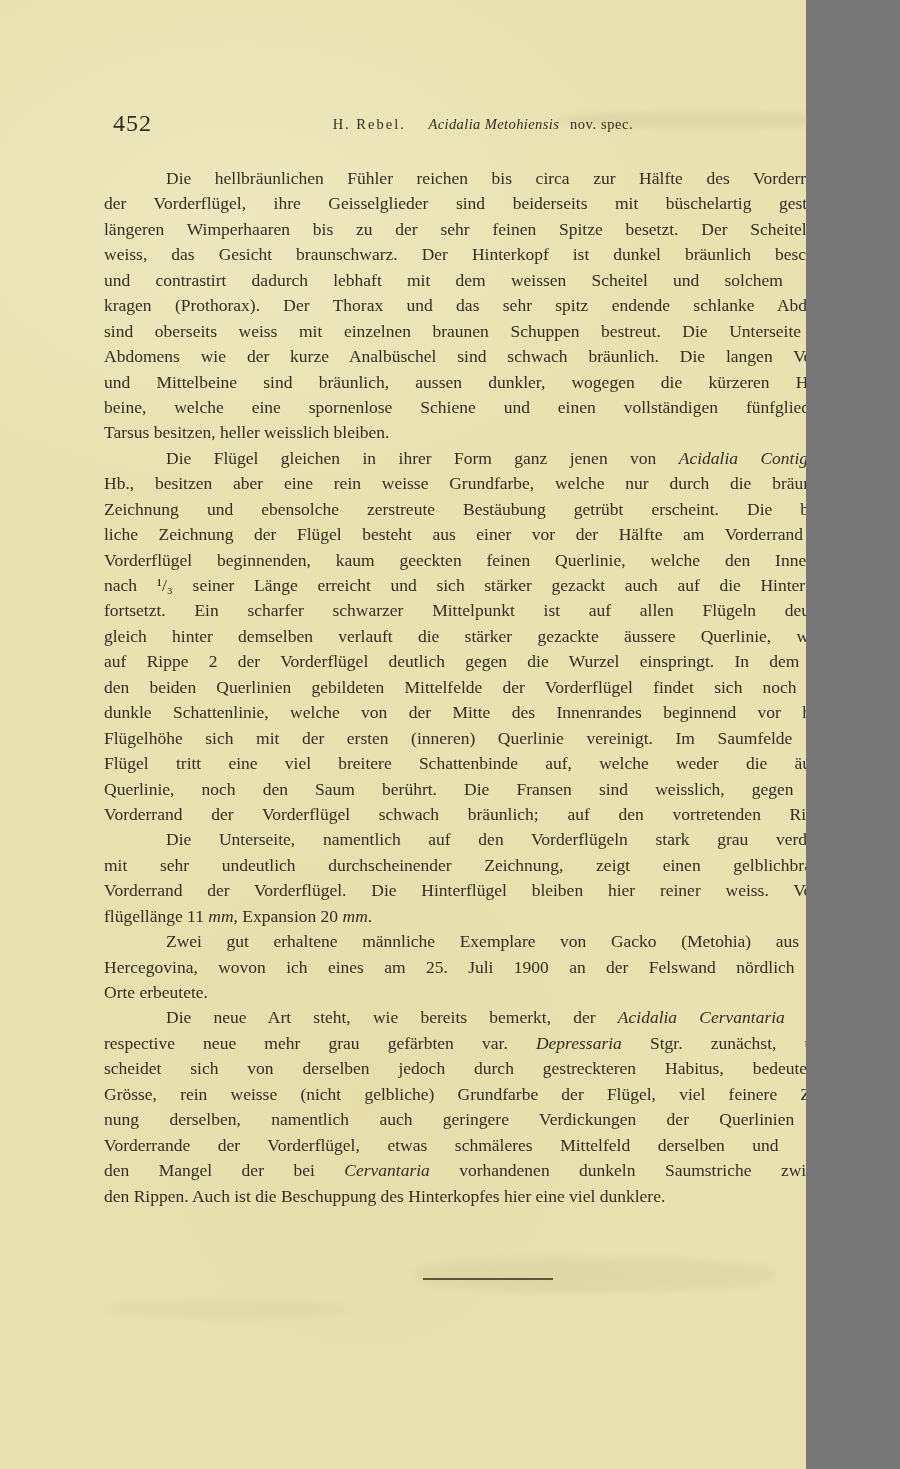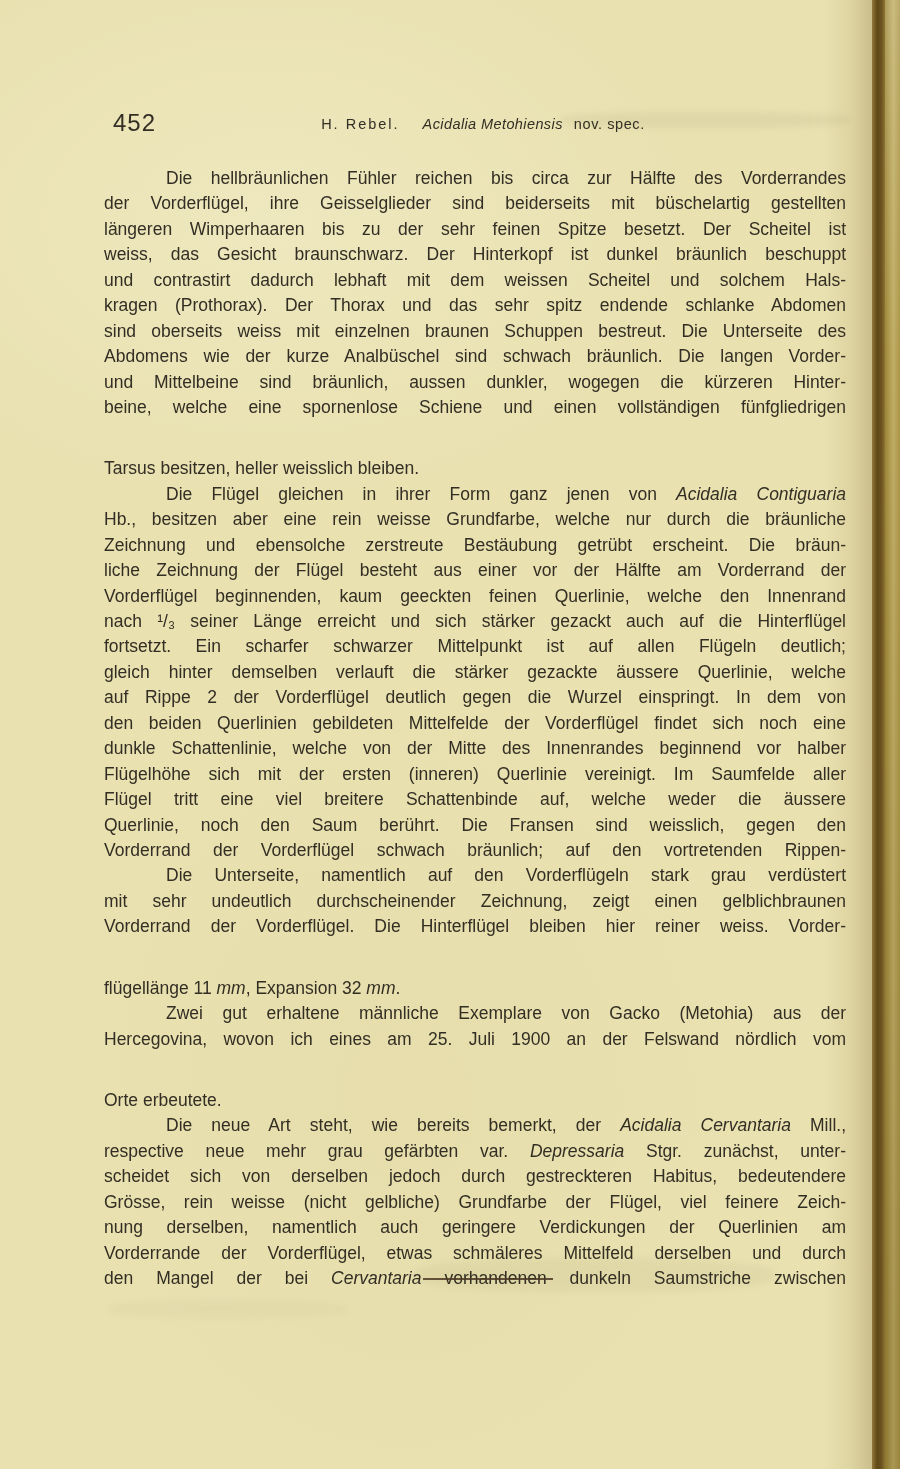--- a/index.html
+++ b/index.html
@@ -1,20 +1,20 @@
 <!DOCTYPE html>
 <html style="--paper: #e9e1b0; --ink: #332e24; --binding-line: #5f4716; --binding-edge: #c0ae66; --divider: #4a3a24;"><head>
 <meta charset="utf-8">
 <style>
   html,body{margin:0;padding:0;background:#777;}
   #page{
     position:relative;
-    width:900px;height:1469px;
+    width:806px;height:1469px;
     overflow:hidden;
-    font-family:Liberation Sans, sans-serif;
+    font-family:Liberation Serif, serif;
     background:
       radial-gradient(ellipse 600px 400px at 30% 15%, rgba(255,252,235,0.25), rgba(255,255,255,0) 70%),
       radial-gradient(ellipse 500px 600px at 45% 75%, rgba(210,195,140,0.12), rgba(255,255,255,0) 70%),
       var(--paper,#e9e1b0);
     color:var(--ink,#332e24);
   }
   
   #pagenum{
     position:absolute;top:110px;left:113px;
     font-size:24px;line-height:26px;letter-spacing:1px;
@@ -31,21 +31,21 @@
   #text-block{
     position:absolute;top:166px;left:104px;width:742px;
     font-size:17.5px;
   }
   .line{
     height:25.45px;line-height:25.45px;
     text-align:justify;text-align-last:justify;
     overflow:hidden;white-space:normal;
   }
   .line.first{text-indent:62px;}
-  .line.end{text-align-last:left;margin-top:36px;}
+  .line.end{text-align-last:left;}
   .line .it{font-style:italic;}
   
   #divider{
     position:absolute;top:1278px;left:423px;width:130px;height:2px;
     background:var(--divider,#4a3a24);opacity:0.85;
   }
   
   .smudge{position:absolute;filter:blur(3px);opacity:0.10;background:#8a8458;border-radius:40%;}
   #smudge1{left:560px;top:112px;width:290px;height:16px;}
   #smudge2{left:415px;top:1258px;width:360px;height:34px;opacity:0.08;}
@@ -105,31 +105,32 @@
       <div class="line"><span>auf Rippe 2 der Vorderflügel deutlich gegen die Wurzel einspringt. In dem von</span></div>
       <div class="line"><span>den beiden Querlinien gebildeten Mittelfelde der Vorderflügel findet sich noch eine</span></div>
       <div class="line"><span>dunkle Schattenlinie, welche von der Mitte des Innenrandes beginnend vor halber</span></div>
       <div class="line"><span>Flügelhöhe sich mit der ersten (inneren) Querlinie vereinigt. Im Saumfelde aller</span></div>
       <div class="line"><span>Flügel tritt eine viel breitere Schattenbinde auf, welche weder die äussere</span></div>
       <div class="line"><span>Querlinie, noch den Saum berührt. Die Fransen sind weisslich, gegen den</span></div>
       <div class="line"><span>Vorderrand der Vorderflügel schwach bräunlich; auf den vortretenden Rippen-</span></div>
       <div class="line first"><span>Die Unterseite, namentlich auf den Vorderflügeln stark grau verdüstert</span></div>
       <div class="line"><span>mit sehr undeutlich durchscheinender Zeichnung, zeigt einen gelblichbraunen</span></div>
       <div class="line"><span>Vorderrand der Vorderflügel. Die Hinterflügel bleiben hier reiner weiss. Vorder-</span></div>
-      <div class="line end"><span>flügellänge 11 </span><span class="it">mm</span><span>, Expansion 32 </span><span class="it">mm</span><span>.</span></div>
+      <div class="line end"><span>flügellänge 11 </span><span class="it">mm</span><span>, Expansion 20 </span><span class="it">mm</span><span>.</span></div>
       <div class="line first"><span>Zwei gut erhaltene männliche Exemplare von Gacko (Metohia) aus der</span></div>
       <div class="line"><span>Hercegovina, wovon ich eines am 25. Juli 1900 an der Felswand nördlich vom</span></div>
       <div class="line end"><span>Orte erbeutete.</span></div>
       <div class="line first"><span>Die neue Art steht, wie bereits bemerkt, der </span><span class="it">Acidalia Cervantaria</span><span> Mill.,</span></div>
       <div class="line"><span>respective neue mehr grau gefärbten var. </span><span class="it">Depressaria</span><span> Stgr. zunächst, unter-</span></div>
       <div class="line"><span>scheidet sich von derselben jedoch durch gestreckteren Habitus, bedeutendere</span></div>
       <div class="line"><span>Grösse, rein weisse (nicht gelbliche) Grundfarbe der Flügel, viel feinere Zeich-</span></div>
       <div class="line"><span>nung derselben, namentlich auch geringere Verdickungen der Querlinien am</span></div>
       <div class="line"><span>Vorderrande der Vorderflügel, etwas schmäleres Mittelfeld derselben und durch</span></div>
       <div class="line"><span>den Mangel der bei </span><span class="it">Cervantaria</span><span> vorhandenen dunkeln Saumstriche zwischen</span></div>
+      <div class="line end"><span>den Rippen. Auch ist die Beschuppung des Hinterkopfes hier eine viel dunklere.</span></div>
     </div>
 
   <div id="divider"></div>
 
   <div id="edge-shade"></div>
   <div id="edge-line"></div>
   <div id="edge-outer"></div>
 </div>
 
 </body></html>

